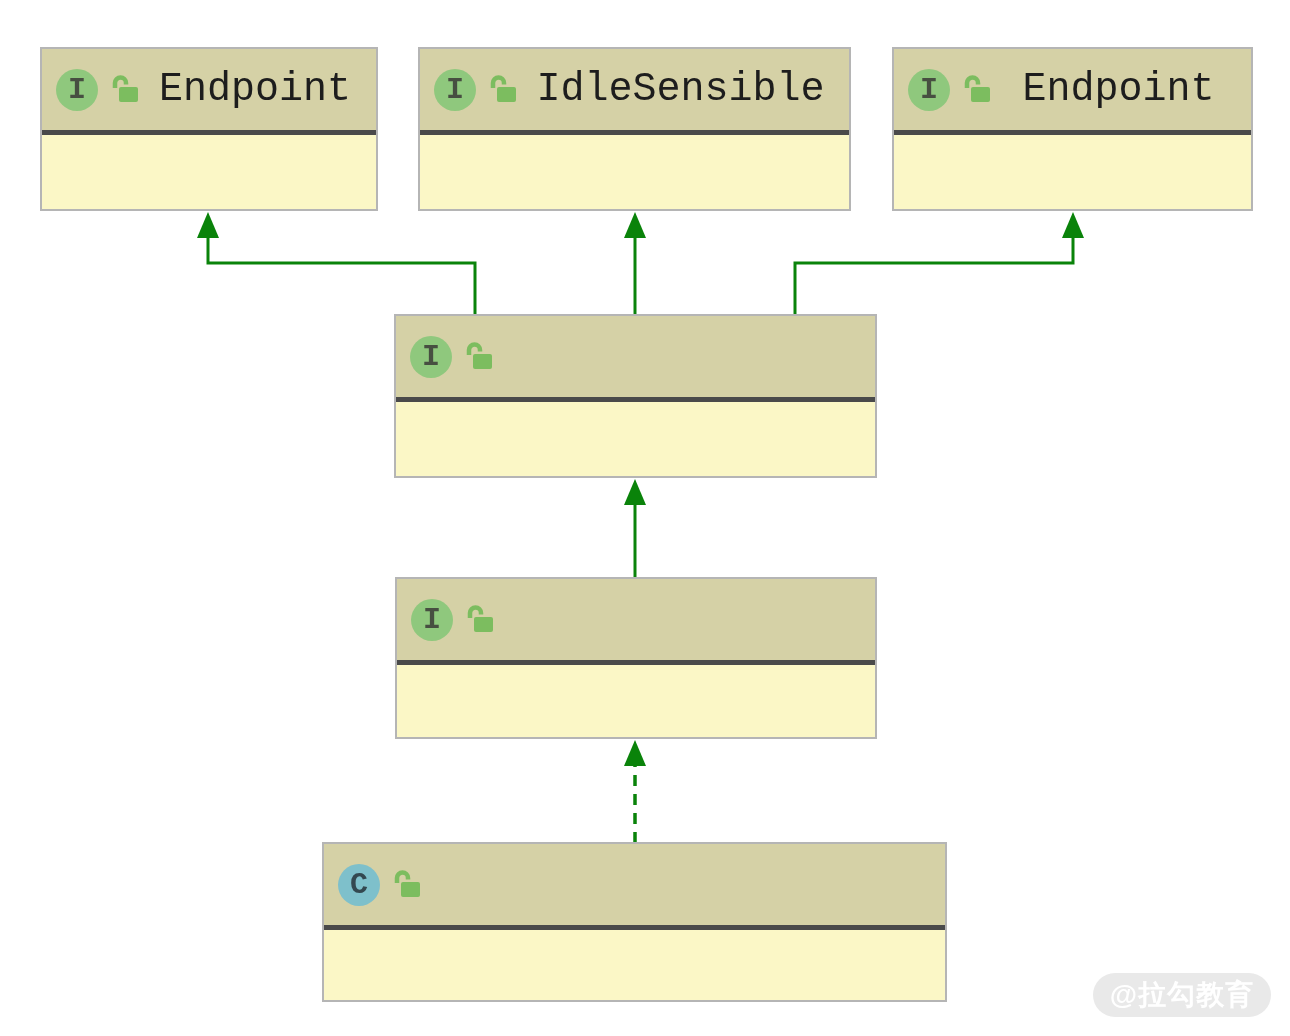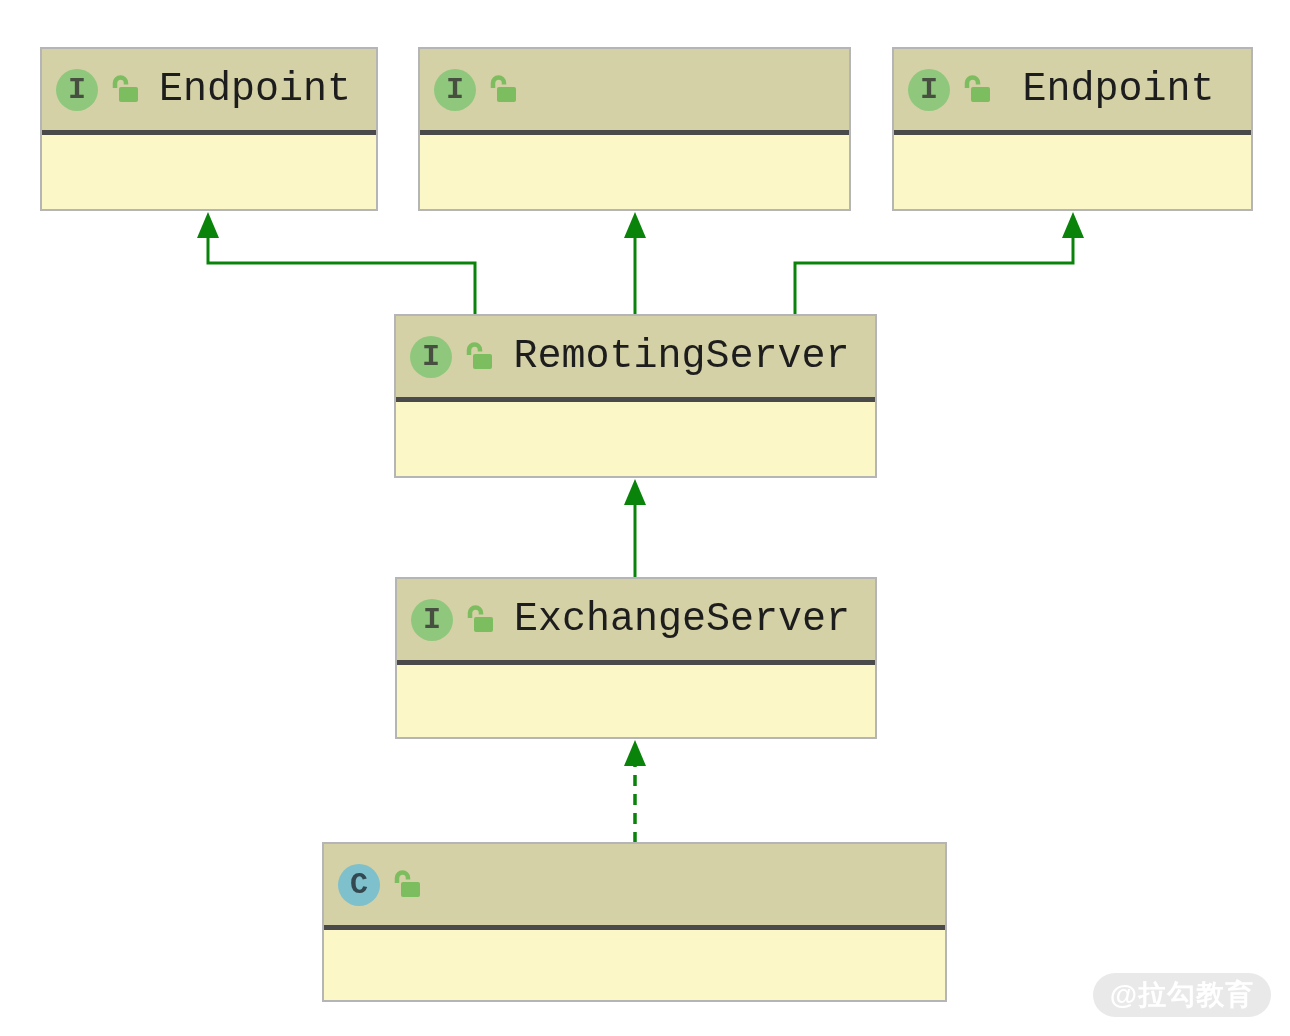--- a/index.html
+++ b/index.html
@@ -132,20 +132,21 @@
 
   <div class="node node-idlesensible">
     <div class="node-header">
       <span class="badge badge-interface">I</span>
       <span class="lock">
         <svg viewBox="0 0 30 32" width="30" height="32">
             <path d="M5 14 V9 a5.5 5.5 0 0 1 11 0 v1.5" fill="none" stroke="#7cbd5f" stroke-width="4.5"></path>
             <rect x="9" y="13" width="19" height="15" rx="2" fill="#7cbd5f"></rect>
           </svg>
       </span>
+      <span class="node-title">IdleSensible</span>
     </div>
     <div class="node-body"></div>
   </div>
 
   <div class="node node-resetable">
     <div class="node-header">
       <span class="badge badge-interface">I</span>
       <span class="lock">
         <svg viewBox="0 0 30 32" width="30" height="32">
             <path d="M5 14 V9 a5.5 5.5 0 0 1 11 0 v1.5" fill="none" stroke="#7cbd5f" stroke-width="4.5"></path>
@@ -159,35 +160,33 @@
 
   <div class="node node-remotingserver">
     <div class="node-header">
       <span class="badge badge-interface">I</span>
       <span class="lock">
         <svg viewBox="0 0 30 32" width="30" height="32">
             <path d="M5 14 V9 a5.5 5.5 0 0 1 11 0 v1.5" fill="none" stroke="#7cbd5f" stroke-width="4.5"></path>
             <rect x="9" y="13" width="19" height="15" rx="2" fill="#7cbd5f"></rect>
           </svg>
       </span>
-      <span class="node-title">RemotingServer</span>
     </div>
     <div class="node-body"></div>
   </div>
 
   <div class="node node-exchangeserver">
     <div class="node-header">
       <span class="badge badge-interface">I</span>
       <span class="lock">
         <svg viewBox="0 0 30 32" width="30" height="32">
             <path d="M5 14 V9 a5.5 5.5 0 0 1 11 0 v1.5" fill="none" stroke="#7cbd5f" stroke-width="4.5"></path>
             <rect x="9" y="13" width="19" height="15" rx="2" fill="#7cbd5f"></rect>
           </svg>
       </span>
-      <span class="node-title">ExchangeServer</span>
     </div>
     <div class="node-body"></div>
   </div>
 
   <div class="node node-headerexchangeserver">
     <div class="node-header">
       <span class="badge badge-class">C</span>
       <span class="lock">
         <svg viewBox="0 0 30 32" width="30" height="32">
             <path d="M5 14 V9 a5.5 5.5 0 0 1 11 0 v1.5" fill="none" stroke="#7cbd5f" stroke-width="4.5"></path>

